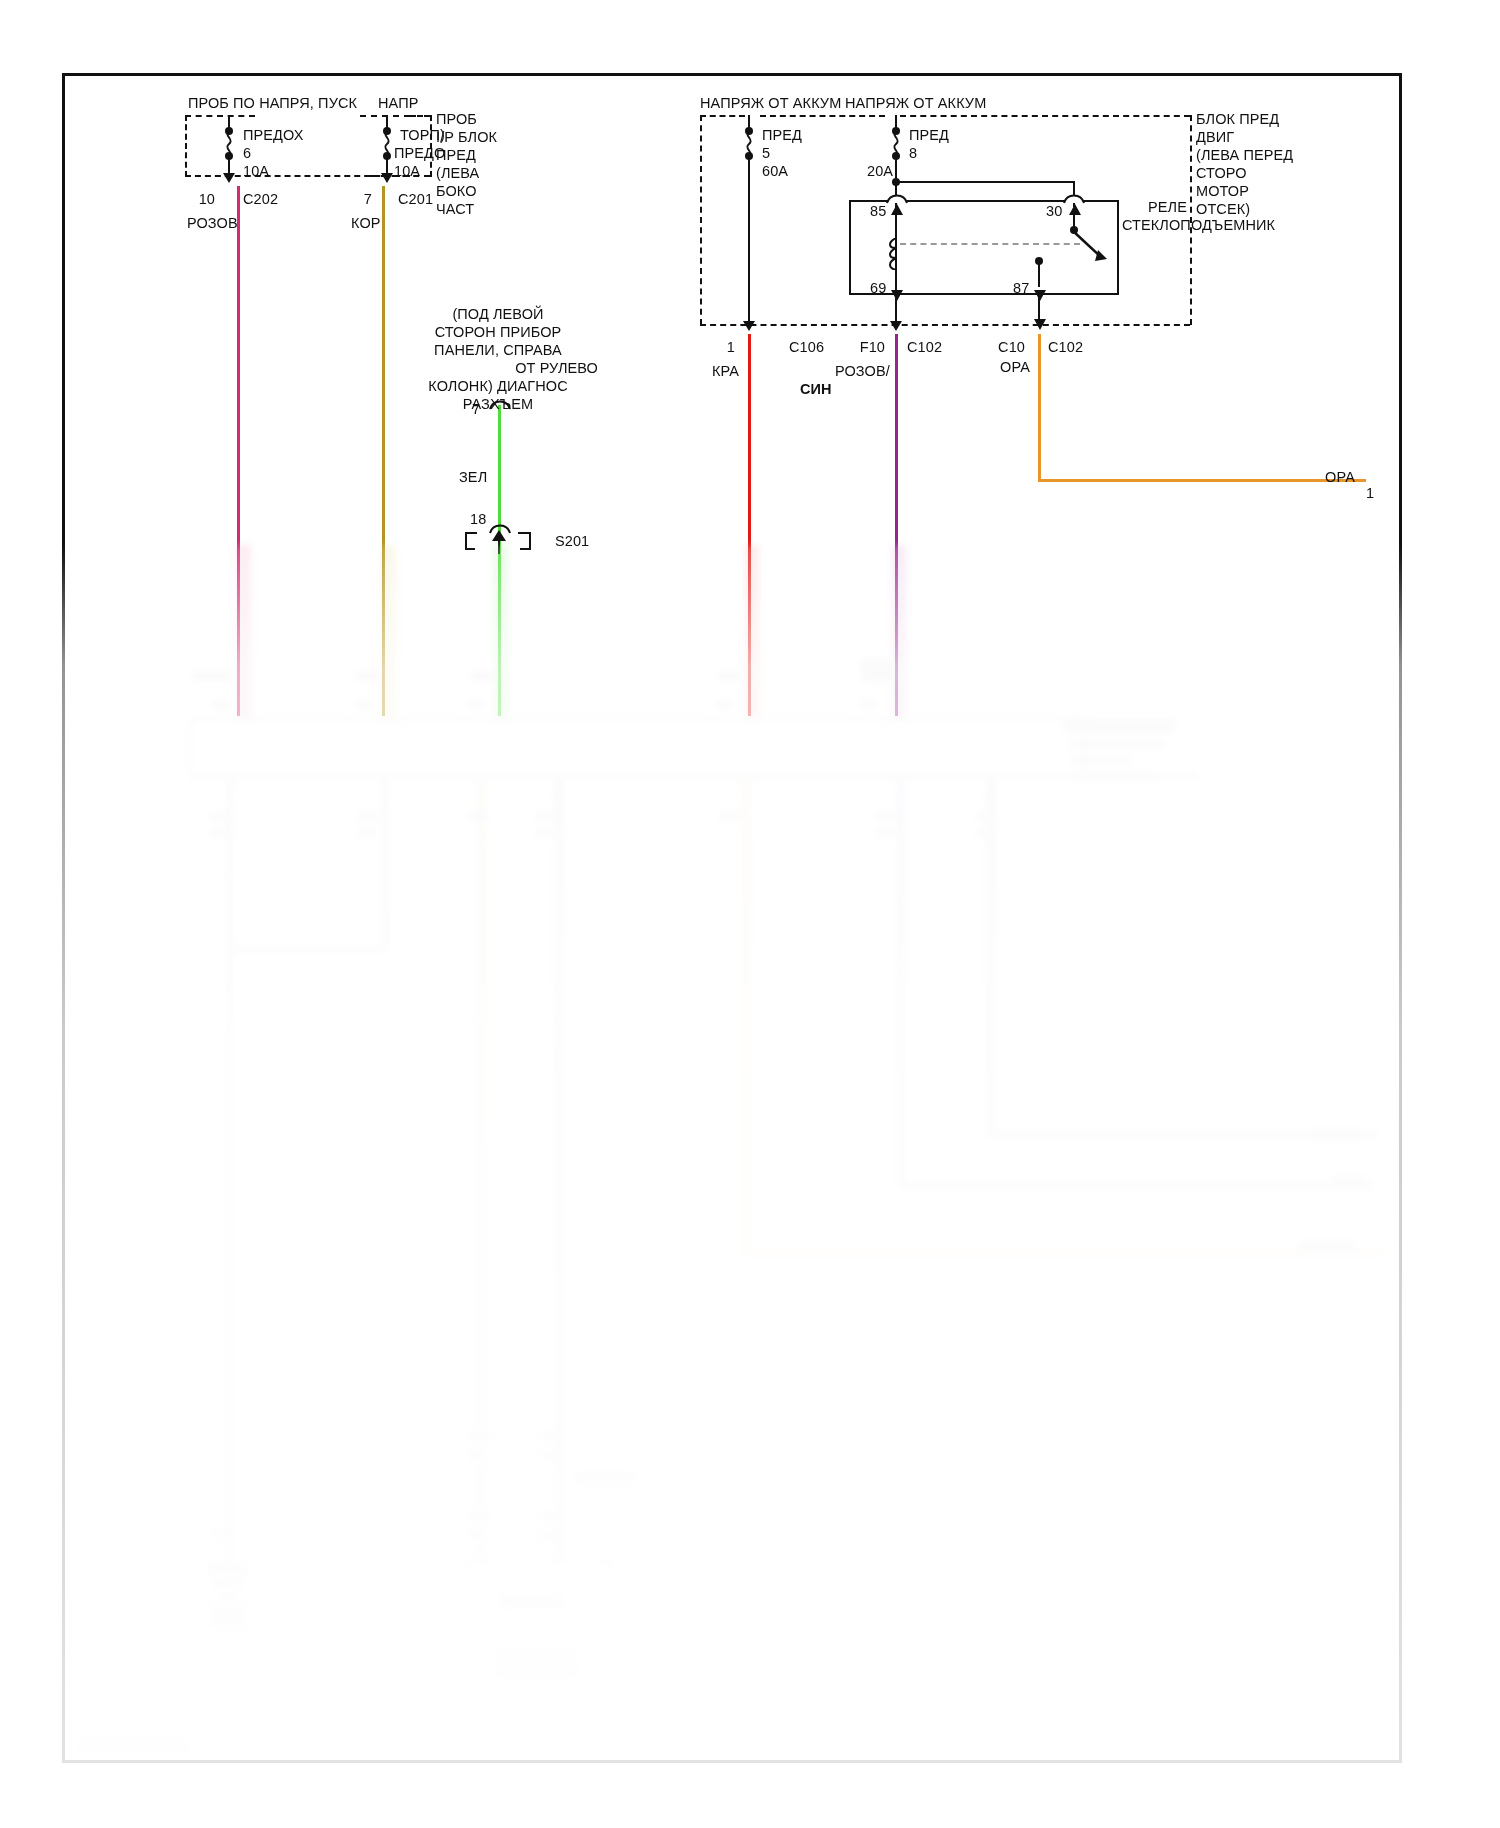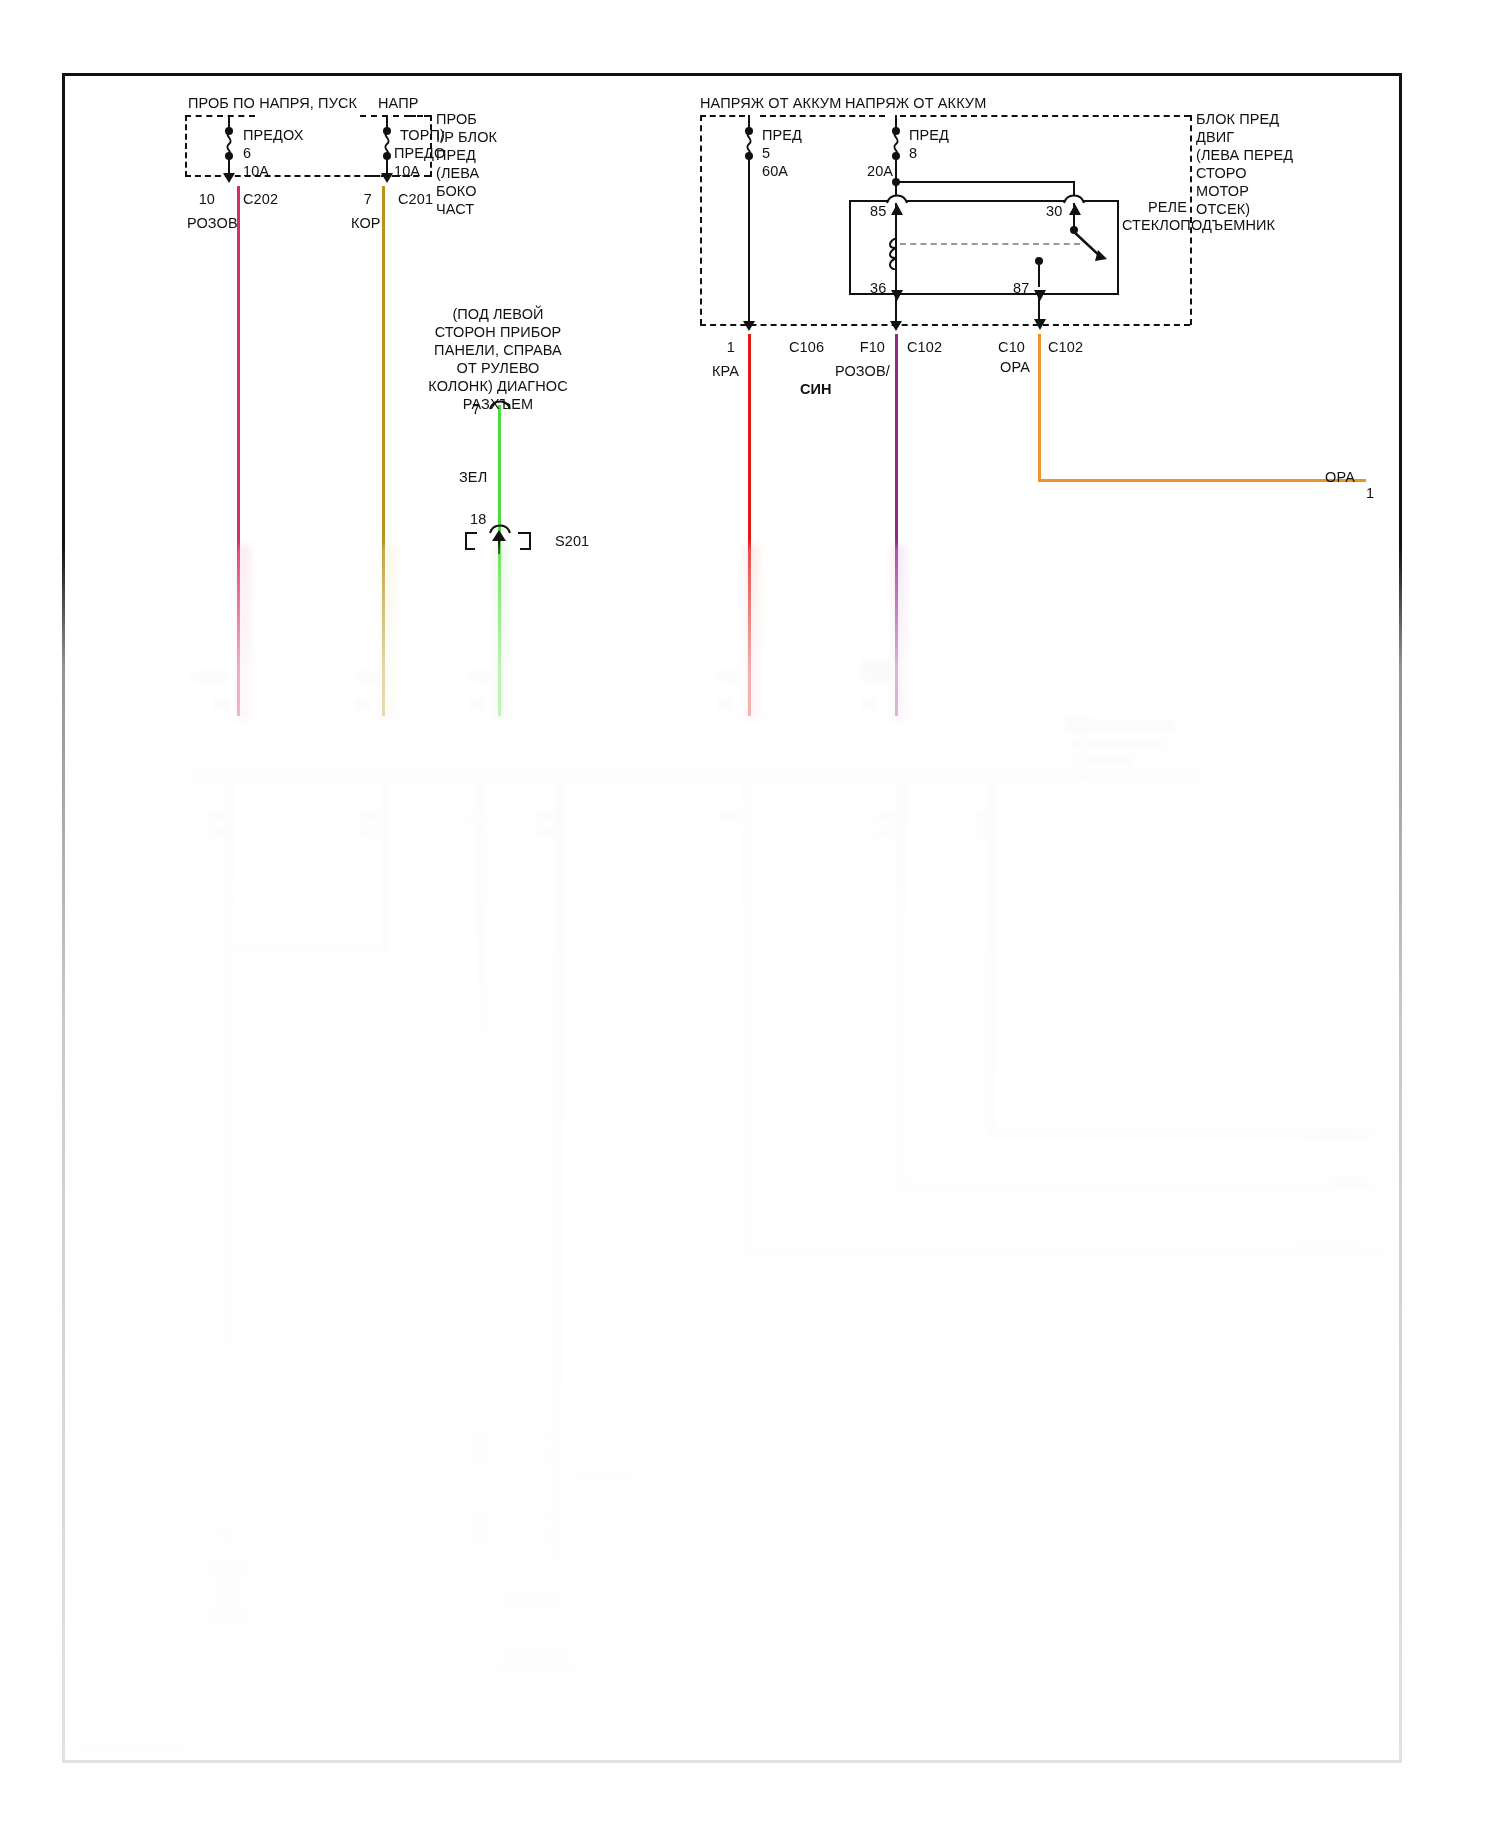--- a/index.html
+++ b/index.html
@@ -145,21 +145,21 @@
   </svg>
   <div class="vline" style="left:895px;top:214px;height:26px;"></div>
   <svg class="abs" style="left:886px;top:238px;" width="20" height="32">
     <path d="M10 0 C2 4, 2 10, 10 10 C2 14, 2 20, 10 20 C2 24, 2 30, 10 32" stroke="#111" stroke-width="2" fill="none"></path>
   </svg>
   <div class="vline" style="left:895px;top:268px;height:20px;"></div>
   <svg class="abs" style="left:888px;top:284px;" width="18" height="18">
     <path d="M9 17 L3 6 L15 6 Z" fill="#111"></path>
   </svg>
   <div class="txt" style="left:870px;top:204px;">85</div>
-  <div class="txt" style="left:870px;top:281px;">36</div>
+  <div class="txt" style="left:870px;top:281px;">69</div>
 
   <svg class="abs" style="left:1066px;top:204px;" width="18" height="18">
     <path d="M9 0 L15 11 L3 11 Z" fill="#111"></path>
   </svg>
   <div class="vline" style="left:1073px;top:214px;height:14px;"></div>
   <div class="dot" style="left:1070px;top:226px;"></div>
   <svg class="abs" style="left:1068px;top:226px;" width="42" height="42">
     <path d="M5 5 L34 32" stroke="#111" stroke-width="2.5" fill="none"></path>
     <path d="M30 24 L39 33 L27 35 Z" fill="#111"></path>
   </svg>
@@ -216,21 +216,21 @@
   <div class="wire" style="left:895px;top:334px;height:382px;background:#96258f;"></div>
 
   <div class="wire" style="left:1038px;top:334px;height:148px;background:#e8962a;"></div>
   <div class="wireh" style="left:1038px;top:479px;width:328px;background:#e8962a;"></div>
   <div class="txt" style="left:1325px;top:470px;">ОРА</div>
   <div class="txt" style="left:1366px;top:486px;">1</div>
 
   <div class="txt c" style="left:398px;top:307px;width:200px;">(ПОД ЛЕВОЙ</div>
   <div class="txt c" style="left:398px;top:325px;width:200px;">СТОРОН ПРИБОР</div>
   <div class="txt c" style="left:398px;top:343px;width:200px;">ПАНЕЛИ, СПРАВА</div>
-  <div class="txt c" style="left:398px;top:361px;width:200px;">ОТ РУЛЕВО</div>
+  <div class="txt c" style="left:398px;top:361px;width:200px;text-align:right;">ОТ РУЛЕВО</div>
   <div class="txt c" style="left:398px;top:379px;width:200px;">КОЛОНК) ДИАГНОС</div>
   <div class="txt c" style="left:398px;top:397px;width:200px;">РАЗХЪЕМ</div>
   <svg class="abs" style="left:489px;top:398px;" width="22" height="12">
     <path d="M1 11 C4 1, 18 1, 21 11" stroke="#111" stroke-width="2" fill="none"></path>
   </svg>
   <div class="txt" style="left:472px;top:402px;">7</div>
   <div class="txt" style="left:459px;top:470px;">ЗЕЛ</div>
 
   <div class="txt" style="left:470px;top:512px;">18</div>
   <svg class="abs" style="left:489px;top:522px;" width="22" height="12">

